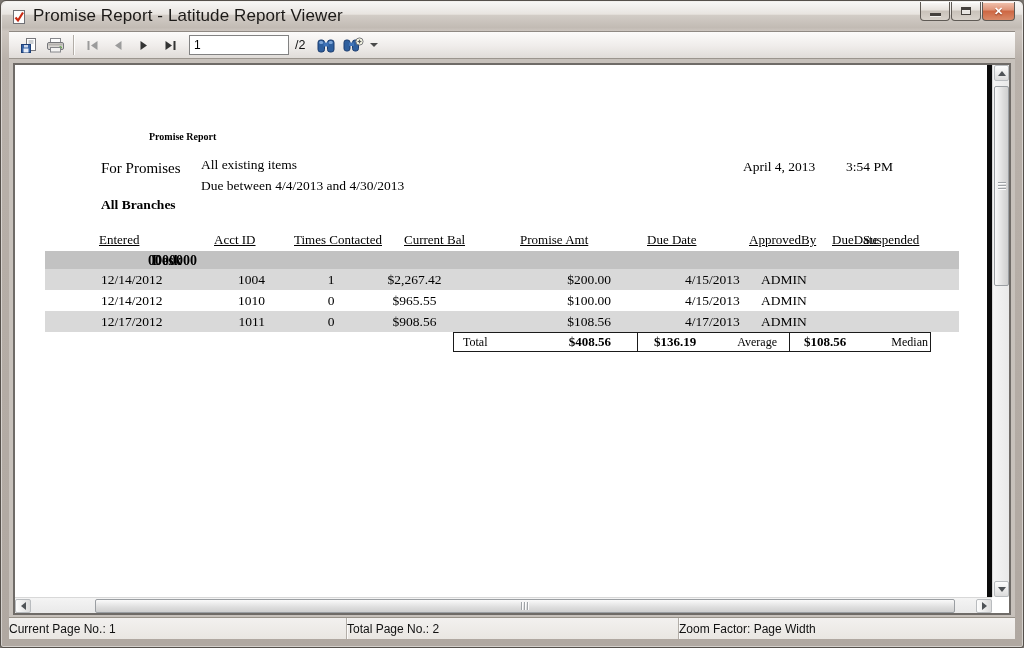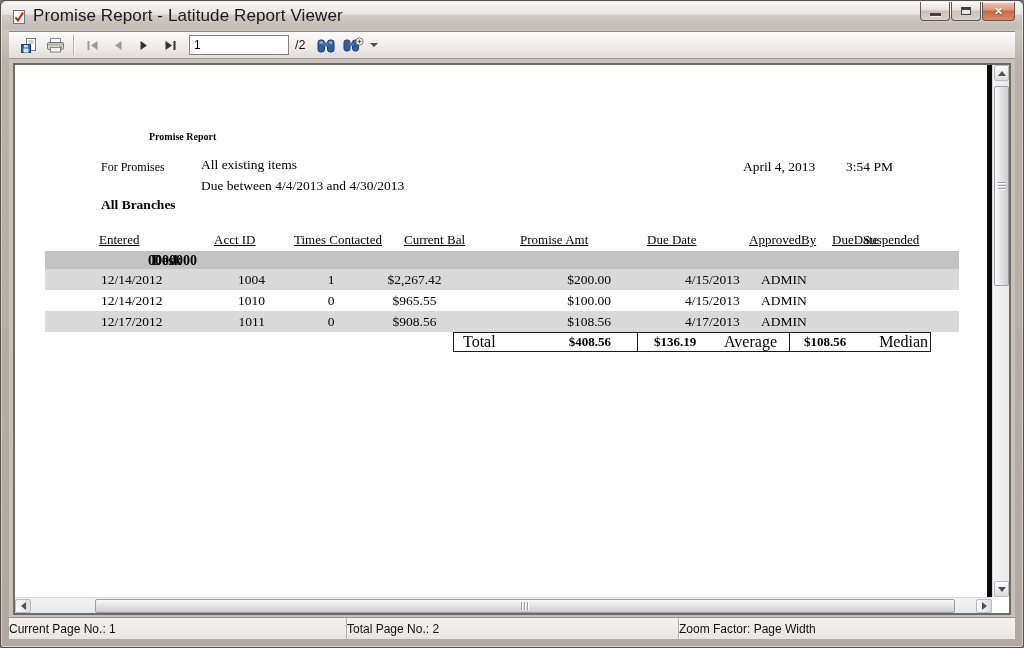--- a/index.html
+++ b/index.html
@@ -76,21 +76,21 @@
     background:repeating-linear-gradient(180deg,#9fa3a7 0 1px,rgba(255,255,255,.9) 1px 2px,transparent 2px 3px); }
   .hthumb { position:absolute; top:1px; height:14px; left:80px; width:860px;
     background:linear-gradient(180deg,#fafafa,#dedede 60%,#cfcfcf); border:1px solid #9a9ea2; border-radius:2px;
     display:flex; align-items:center; justify-content:center; }
   .hthumb .grip { width:9px; height:8px;
     background:repeating-linear-gradient(90deg,#9fa3a7 0 1px,rgba(255,255,255,.9) 1px 2px,transparent 2px 3px); }
 
   
   .page span { position:absolute; white-space:nowrap; }
   .rpt-title { left:86px; top:66px; font-size:10px; font-weight:bold;margin-left:48px; }
-  .rpt-for { left:86px; top:95px; font-size:12px;font-family:Liberation Serif, serif; }
+  .rpt-for { left:86px; top:95px; font-size:15px;font-family:Liberation Serif, serif; }
   .rpt-crit1 { left:186px; top:92px; font-size:13.5px; }
   .rpt-crit2 { left:186px; top:113px; font-size:13.5px; }
   .rpt-date { left:728px; top:94px; font-size:13.5px; }
   .rpt-time { left:831px; top:94px; font-size:13.5px; }
   .rpt-branches { left:86px; top:132px; font-size:13.5px; font-weight:bold; }
 
   .hdr { top:167px; font-size:13px; text-decoration:underline; }
   .hdr-entered { left:84px; } .hdr-acct { left:199px; } .hdr-times { left:279px; }
   .hdr-bal { left:389px; } .hdr-promise { left:505px; } .hdr-due { left:632px; }
   .hdr-appr { left:734px; } .hdr-duedate { left:817px; } .hdr-susp { left:848px; }
@@ -112,21 +112,21 @@
   .c-due { left:599px; width:90px;margin-left:41px; }
   .c-appr { left:716px; }
 
   .summary { position:absolute; left:438px; top:267px; width:478px; height:20px;
     border:1px solid #1a1a1a; display:flex; background:#fff; }
   .sum-cell { display:flex; align-items:center; justify-content:space-between; height:100%; }
   .sum-cell + .sum-cell { border-left:1px solid #1a1a1a; }
   .sum-1 { width:183px; padding:0 26px 0 9px; }
   .sum-2 { width:152px; padding:0 12px 0 16px; }
   .sum-3 { flex:1; padding:0 2px 0 14px; }
-  .sum-label { font-size:16px; }
+  .sum-label { font-size:12px; }
   .sum-value { font-size:13px; font-weight:bold; }
 
   
   .statusbar { position:absolute; left:8px; right:8px; bottom:8px; height:22px;
     background:linear-gradient(180deg,#f3f1ef,#e9e6e2); border-top:1px solid #989289;
     display:flex; font-size:12px; color:#111; }
   .sb-panel { height:100%; display:flex; align-items:center; 
     border-right:1px solid #b3aea8; box-shadow:1px 0 0 #fbfaf9; }
   .sb-p1 { width:338px; } .sb-p2 { width:332px; } .sb-p3 { flex:1; border-right:none; box-shadow:none; }
 

